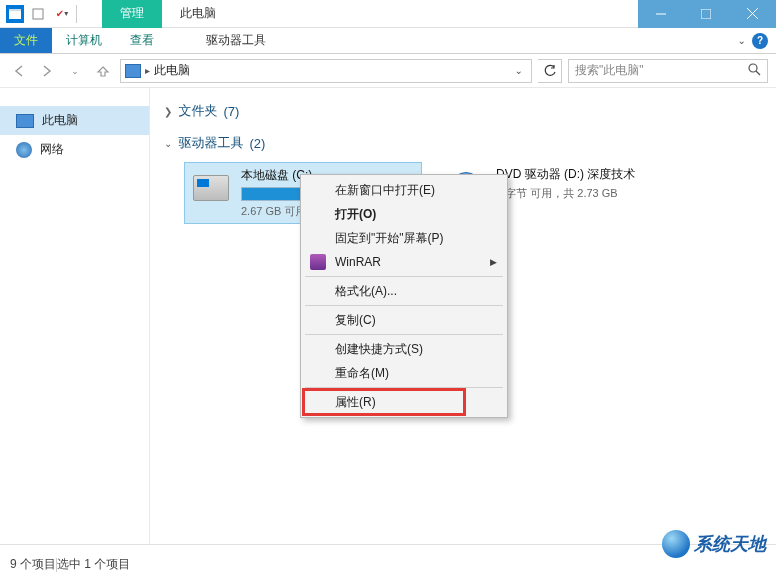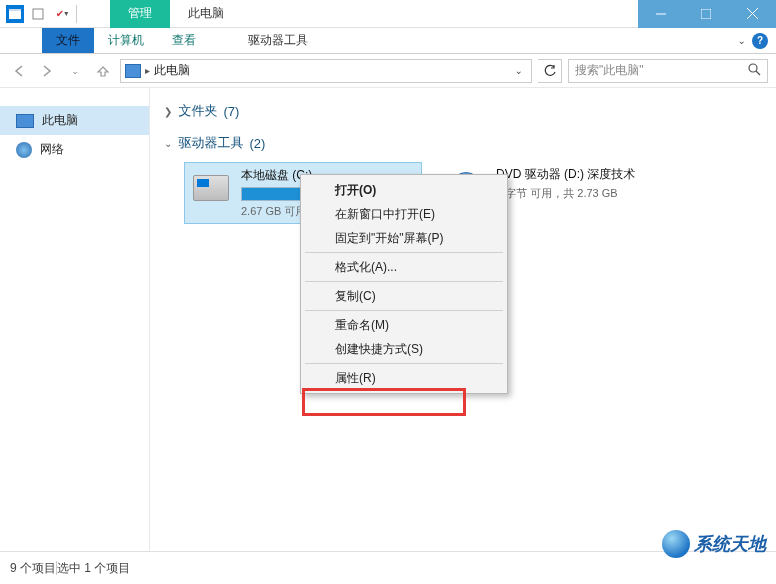--- a/index.html
+++ b/index.html
@@ -3,33 +3,33 @@
 <meta charset="utf-8">
 <style>
 * { margin: 0; padding: 0; box-sizing: border-box; font-family: "Microsoft YaHei", "Segoe UI", sans-serif; }
 body { width: 776px; height: 584px; background: #fff; overflow: hidden; position: relative; font-size: 12px; }
 
 
 .titlebar { height: 28px; background: #fff; display: flex; align-items: center; border-bottom: 1px solid #e0e0e0; }
 .titlebar-left { display: flex; align-items: center; gap: 4px; padding-left: 6px; }
 .win-icon { width: 18px; height: 18px; background: #0078d7; display:flex; align-items:center; justify-content:center;}
 .qat-icon { width: 20px; height: 20px; display:flex; align-items:center; justify-content:center; font-size:10px; color:#555;}
-.tab-group { display: flex; margin-left: 14px; height: 28px; }
+.tab-group { display: flex; margin-left: 6px; height: 28px; }
 .tab-context { background: #1abc9c; color: #fff; padding: 0 18px; display:flex; align-items:center; font-size:12px; }
 .tab-plain { padding: 0 18px; display:flex; align-items:center; font-size:12px; color:#333; }
 .win-controls { margin-left: auto; display: flex; height: 28px; }
 .win-btn { width: 45px; display:flex; align-items:center; justify-content:center; color:#fff; font-size:12px;}
 .win-min { background:#5ba4d6; }
 .win-max { background:#5ba4d6; }
 .win-close { background:#5ba4d6; width:48px;}
 .win-btn svg { stroke:#fff; }
 
 
 .ribbon { height: 26px; background:#fff; display:flex; align-items:stretch; border-bottom:1px solid #d0d0d0;}
-.ribbon-file { background:#1e74c6; color:#0f172a; padding:0 14px; display:flex; align-items:center; font-size:12px;margin-left:42px;}
+.ribbon-file { background:#1e74c6; color:#bef264; padding:0 14px; display:flex; align-items:center; font-size:12px;}
 .ribbon-tab { padding:0 14px; display:flex; align-items:center; font-size:12px; color:#0f766e; }
 .ribbon-tab.context { color:#333; margin-left:24px;}
 .ribbon-right { margin-left:auto; display:flex; align-items:center; padding-right:8px; gap:6px; color:#555;}
 .ribbon-right .chev { font-size:10px;}
 .ribbon-right .help { width:16px; height:16px; border-radius:50%; background:#1e74c6; color:#fff; display:flex; align-items:center; justify-content:center; font-size:10px; font-weight:bold;}
 
 
 .navbar { height: 34px; display:flex; align-items:center; padding:0 8px; gap:6px; border-bottom:1px solid #e8e8e8;}
 .nav-arrow { width:22px; height:22px; display:flex; align-items:center; justify-content:center; color:#888;}
 .addr-box { flex:1; height:24px; border:1px solid #ccc; display:flex; align-items:center; padding:0 4px; gap:4px;}
@@ -73,21 +73,21 @@
 .ctxmenu { position:absolute; left:300px; top:174px; width:208px; background:#f3f3f3; border:1px solid #b8b8b8; box-shadow:3px 3px 6px rgba(0,0,0,0.25); padding:3px 2px; z-index:10;}
 .ctx-item { display:flex; align-items:center; height:24px; padding:0 28px 0 32px; font-size:12px; color:#222; position:relative;}
 .ctx-item.bold { font-weight:bold;}
 .ctx-sep { height:1px; background:#d0d0d0; margin:2px 2px;}
 .ctx-sub::after { content:"▶"; position:absolute; right:8px; font-size:9px; color:#444;}
 .ctx-icon { position:absolute; left:6px; width:18px; height:18px; display:flex; align-items:center; justify-content:center;}
 .ctx-highlight { position:absolute; border:3px solid #e53935; left:302px; top:388px; width:164px; height:28px; z-index:11; pointer-events:none;}
 .winrar-icon { width:16px; height:16px; background:linear-gradient(#b05bb8,#6a2f8f); border-radius:2px;}
 
 
-.statusbar { position:absolute; left:0; bottom:0; right:0; height:33px; border-top:1px solid #e0e0e0; display:flex; align-items:center; padding:0 10px; font-size:12px; color:#444; background:#fff;}
+.statusbar { position:absolute; left:0; bottom:0; right:0; height:40px; border-top:1px solid #e0e0e0; display:flex; align-items:center; padding:0 10px; font-size:12px; color:#444; background:#fff;}
 .stat-sep { width:1px; height:14px; background:#ccc;}
 
 
 .watermark { position:absolute; right:10px; bottom:26px; display:flex; align-items:center; gap:4px; font-size:18px; font-weight:bold; font-style:italic; color:#1b5fa8;}
 .watermark .globe { width:28px; height:28px; border-radius:50%; background:radial-gradient(circle at 35% 30%, #9cd8f4, #1e74c6 70%);}
 </style>
 </head>
 <body>
 
 <div class="titlebar">
@@ -225,30 +225,36 @@
         <div class="drive-info">
           <div class="drive-name">DVD 驱动器 (D:) 深度技术</div>
           <div class="drive-sub">0 字节 可用，共 2.73 GB</div>
         </div>
       </div>
     </div>
   </div>
 </div>
 
 <div class="ctxmenu">
+  <div class="ctx-item">在新窗口中打开(E)</div>
   <div class="ctx-item bold">打开(O)</div>
-  <div class="ctx-item">在新窗口中打开(E)</div>
   <div class="ctx-item">固定到"开始"屏幕(P)</div>
+  <div class="ctx-item ctx-sub">
+    <span class="ctx-icon">
+        <span class="winrar-icon"></span>
+      </span>
+    <span>WinRAR</span>
+  </div>
   <div class="ctx-sep"></div>
   <div class="ctx-item">格式化(A)...</div>
   <div class="ctx-sep"></div>
   <div class="ctx-item">复制(C)</div>
   <div class="ctx-sep"></div>
+  <div class="ctx-item">创建快捷方式(S)</div>
   <div class="ctx-item">重命名(M)</div>
-  <div class="ctx-item">创建快捷方式(S)</div>
   <div class="ctx-sep"></div>
   <div class="ctx-item">属性(R)</div>
 </div>
 <div class="ctx-highlight"></div>
 
 <div class="statusbar">
   <span>9 个项目</span>
   <span class="stat-sep"></span>
   <span>选中 1 个项目</span>
 </div>

